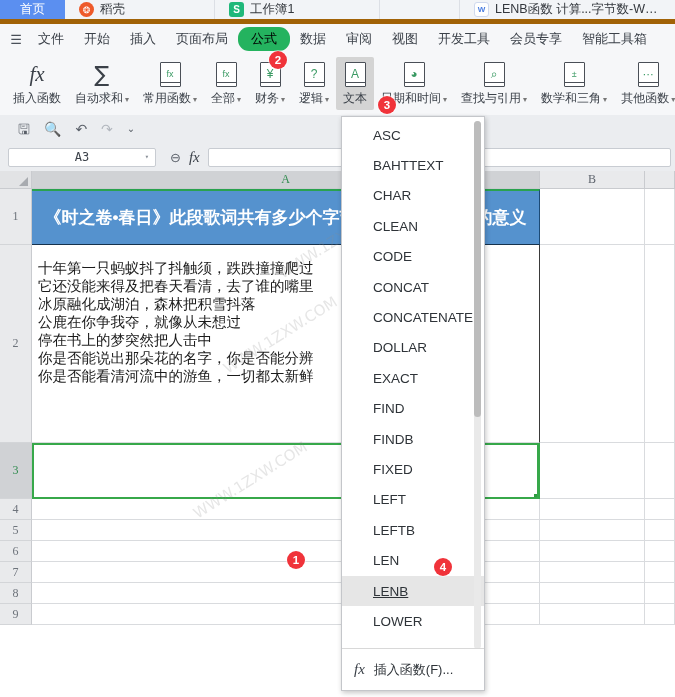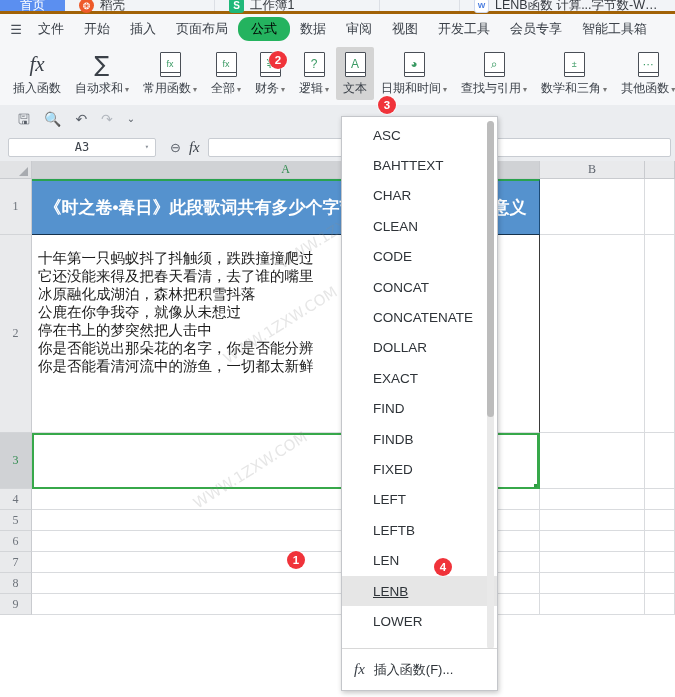--- a/index.html
+++ b/index.html
@@ -7,25 +7,25 @@
     width: 675px; height: 697px;
     font-family: "Liberation Sans", "DejaVu Sans", sans-serif;
     background: #ffffff;
     overflow: hidden;
     position: relative;
     -webkit-font-smoothing: antialiased;
   }
 
   
   .tabbar {
-    height: 14px;
+    height: 24px;
     background: #f2f4f7;
     display: flex;
     align-items: stretch;
-    border-bottom: 3px solid #a16207;
+    border-bottom: 5px solid #a16207;
     position: relative;
   }
   .tab {
     display: flex; align-items: center;
     padding: 0 14px;
     font-size: 12.5px;
     color: #33373d;
     border-right: 1px solid #dcdfe5;
     white-space: nowrap;
     position: relative;
@@ -252,21 +252,21 @@
     transform: rotate(-32deg);
     pointer-events: none;
     white-space: nowrap;
     font-family: "DejaVu Sans", sans-serif;
   }
 
   
   .dropdown {
     position: absolute;
     left: 341px; top: 116px;
-    width: 157px; height: 575px;
+    width: 144px; height: 575px;
     background: #ffffff;
     border: 1px solid #c4c6ca;
     box-shadow: 1px 2px 5px rgba(0,0,0,0.22);
     z-index: 50;
     display: flex; flex-direction: column;
   }
   .dd-list {
     flex: 1 1 auto;
     padding-top: 3px;
     position: relative;

